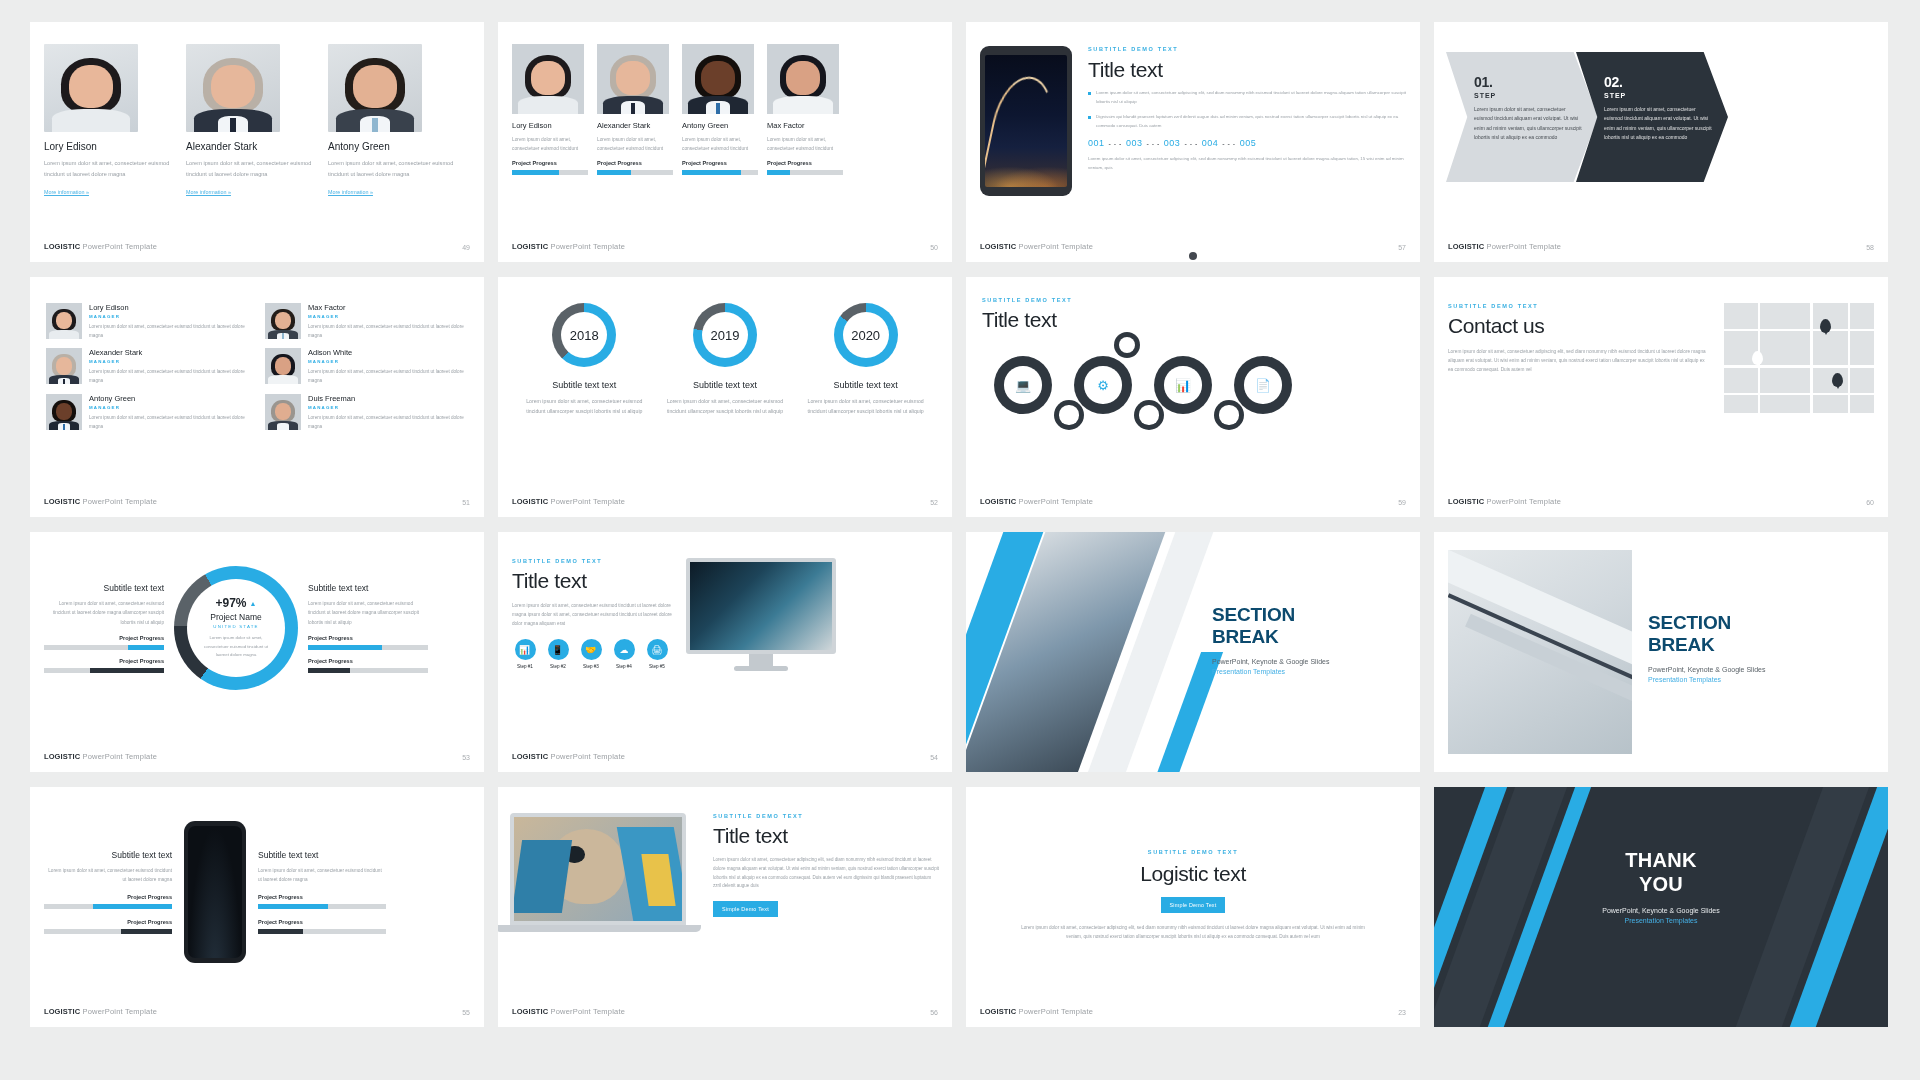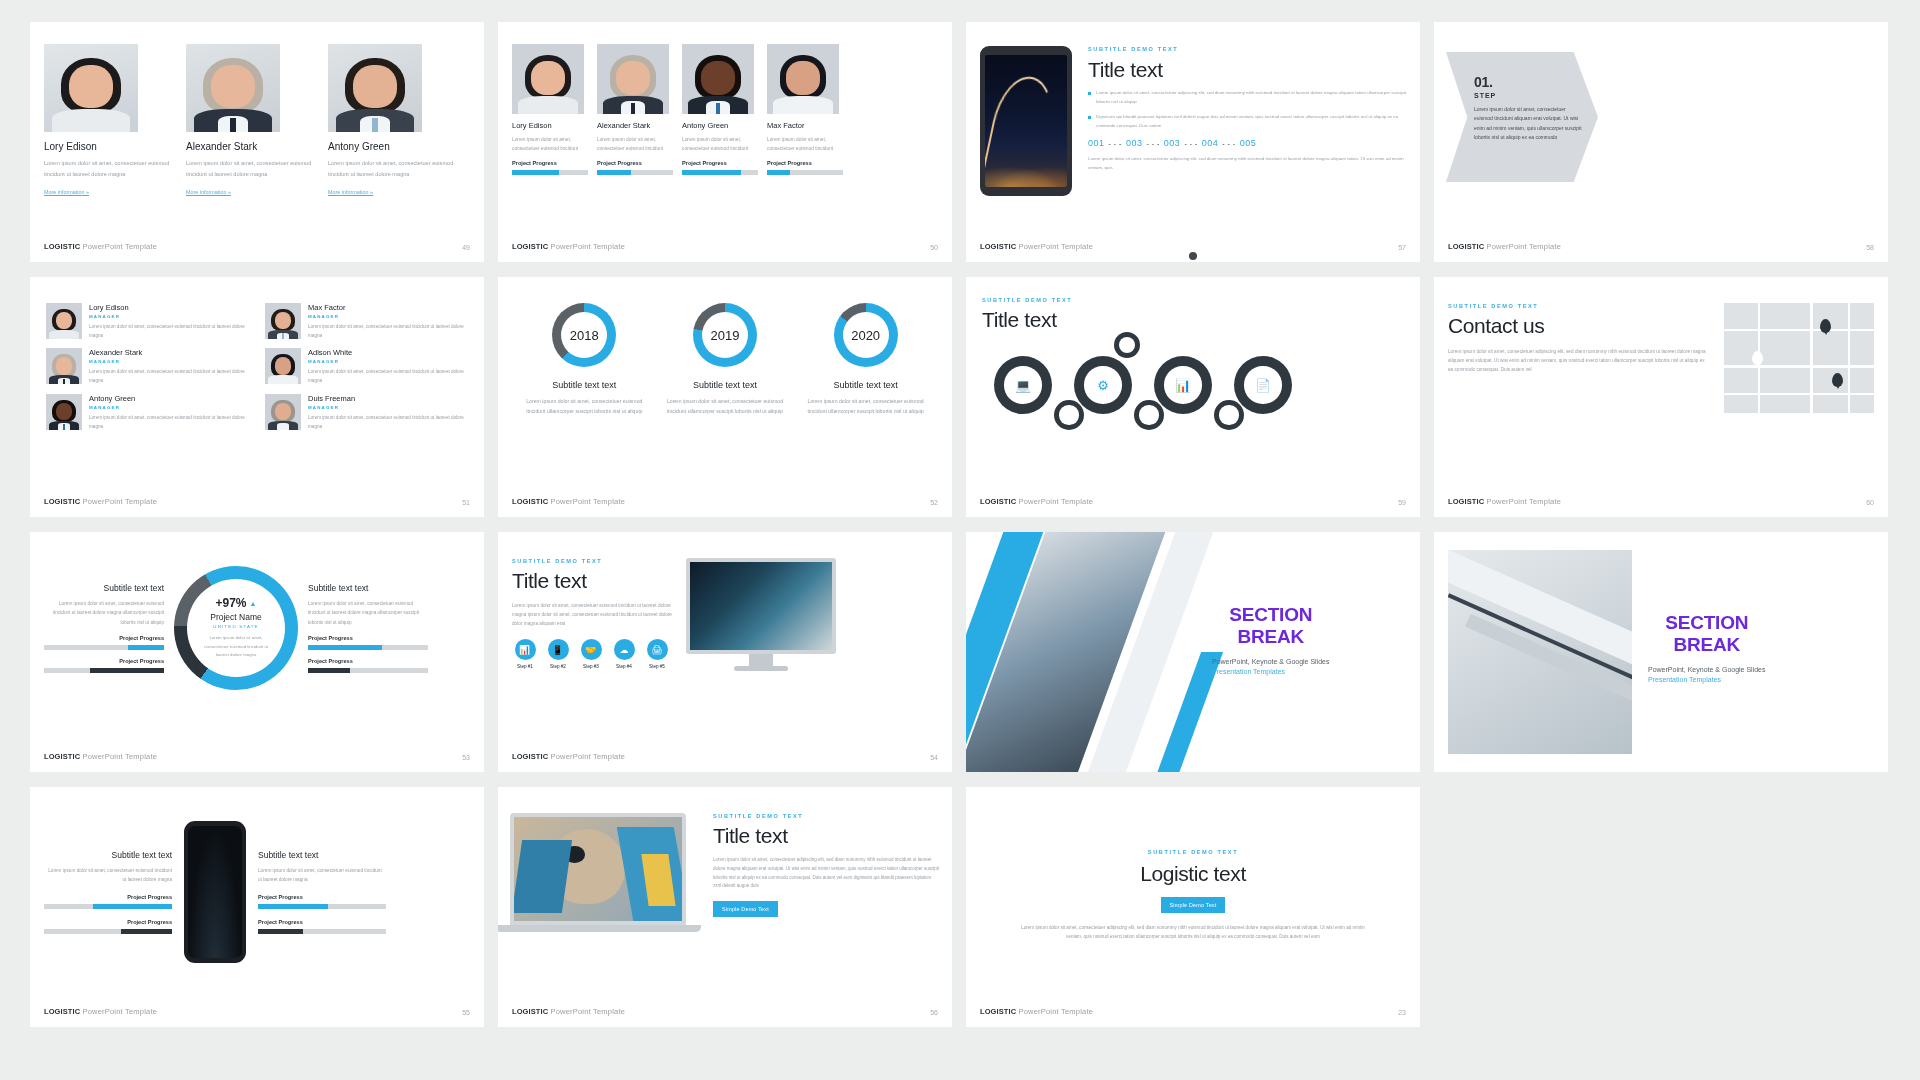--- a/index.html
+++ b/index.html
@@ -137,21 +137,21 @@
   .mon .inner { width:100%; height:100%; background:#111a22; overflow:hidden; position:relative;}
   .mon .neck { width:24px; height:12px; background:#c3c9ce; margin:0 auto;}
   .mon .base { width:54px; height:5px; background:#c3c9ce; margin:0 auto; border-radius:3px;}
   .stepicons { display:flex; gap:7px; margin-top:11px;}
   .stepicons .si { text-align:center; width:26px;}
   .stepicons .cir { width:21px; height:21px; border-radius:50%; background:#29ace4; margin:0 auto;
       display:flex; align-items:center; justify-content:center; color:#fff; font-size:9px;}
   .stepicons .lb { font-size:4.6px; color:#20262c; margin-top:4px; font-weight:500;}
 
   
-  .sec-title { font-size:19px; font-weight:700; color:#6d28d9; line-height:1.16; letter-spacing:-.2px;text-align:center;}
+  .sec-title { font-size:19px; font-weight:700; color:#0c4a6e; line-height:1.16; letter-spacing:-.2px;}
   .sec-sub { font-size:7px; color:#5a6268; margin-top:10px;}
   .sec-acc { font-size:7px; color:#45b0e5; margin-top:3px;}
 
   
   .phone { width:62px; height:142px; background:#1b1f24; border-radius:11px; padding:5px 4px; }
   .phone .scr { width:100%; height:100%; border-radius:7px; overflow:hidden; position:relative;
     background:#0a0d12;}
 
   
   .lap .scr { width:176px; height:112px; background:#d2d7db; padding:4px; border-radius:4px 4px 0 0;}
@@ -330,20 +330,25 @@
     <div class="pageno">57</div>
   </div>
 
   <div class="slide">
     <div class="arrows">
       <div class="arrow a1">
         <div class="stepnum">01.</div>
         <div class="steplbl">STEP</div>
         <div class="steptxt">Lorem ipsum dolor sit amet, consectetuer euismod tincidunt aliquam erat volutpat. Ut wisi enim ad minim veniam, quis ullamcorper suscipit lobortis nisl ut aliquip ex ea commodo</div>
       </div>
+      <div class="arrow a2">
+        <div class="stepnum">02.</div>
+        <div class="steplbl">STEP</div>
+        <div class="steptxt">Lorem ipsum dolor sit amet, consectetuer euismod tincidunt aliquam erat volutpat. Ut wisi enim ad minim veniam, quis ullamcorper suscipit lobortis nisl ut aliquip ex ea commodo</div>
+      </div>
     </div>
     <div class="footer"><b>LOGISTIC</b><span> PowerPoint Template</span></div>
     <div class="pageno">58</div>
   </div>
 
   <div class="slide">
     <div class="team">
       <div class="tm">
           <div class="ph">
             <div class="face">
@@ -692,14 +697,27 @@
     <div style="padding:62px 48px 0; text-align:center">
       <div class="sub-demo">SUBTITLE DEMO TEXT</div>
       <div class="big-title" style="margin-top:7px">Logistic text</div>
       <span class="btn-demo" style="margin-top:11px">Simple Demo Text</span>
       <div class="lorem" style="font-size:4.6px;margin-top:11px">Lorem ipsum dolor sit amet, consectetuer adipiscing elit, sed diam nonummy nibh euismod tincidunt ut laoreet dolore magna aliquam erat volutpat. Ut wisi enim ad minim veniam, quis nostrud exerci tation ullamcorper suscipit lobortis nisl ut aliquip ex ea commodo consequat. Duis autem vel eum</div>
     </div>
     <div class="footer"><b>LOGISTIC</b><span> PowerPoint Template</span></div>
     <div class="pageno">23</div>
   </div>
 
+  <div class="slide ty">
+    <div class="sl" style="left:6px;  top:-26px; width:22px; height:300px; background:#29ace4"></div>
+    <div class="sl" style="left:36px; top:-26px; width:52px; height:300px; background:#333c45"></div>
+    <div class="sl" style="left:96px; top:-26px; width:16px; height:300px; background:#29ace4"></div>
+    <div class="sl" style="right:30px; top:-26px; width:26px; height:300px; background:#29ace4"></div>
+    <div class="sl" style="right:64px; top:-26px; width:46px; height:300px; background:#333c45"></div>
+    <div style="position:absolute; left:0; right:0; top:62px;">
+      <h1>THANK</h1>
+      <h1>YOU</h1>
+      <p>PowerPoint, Keynote &amp; Google Slides</p>
+      <div class="acc">Presentation Templates</div>
+    </div>
+  </div>
 
 </div>
 
 </body></html>

